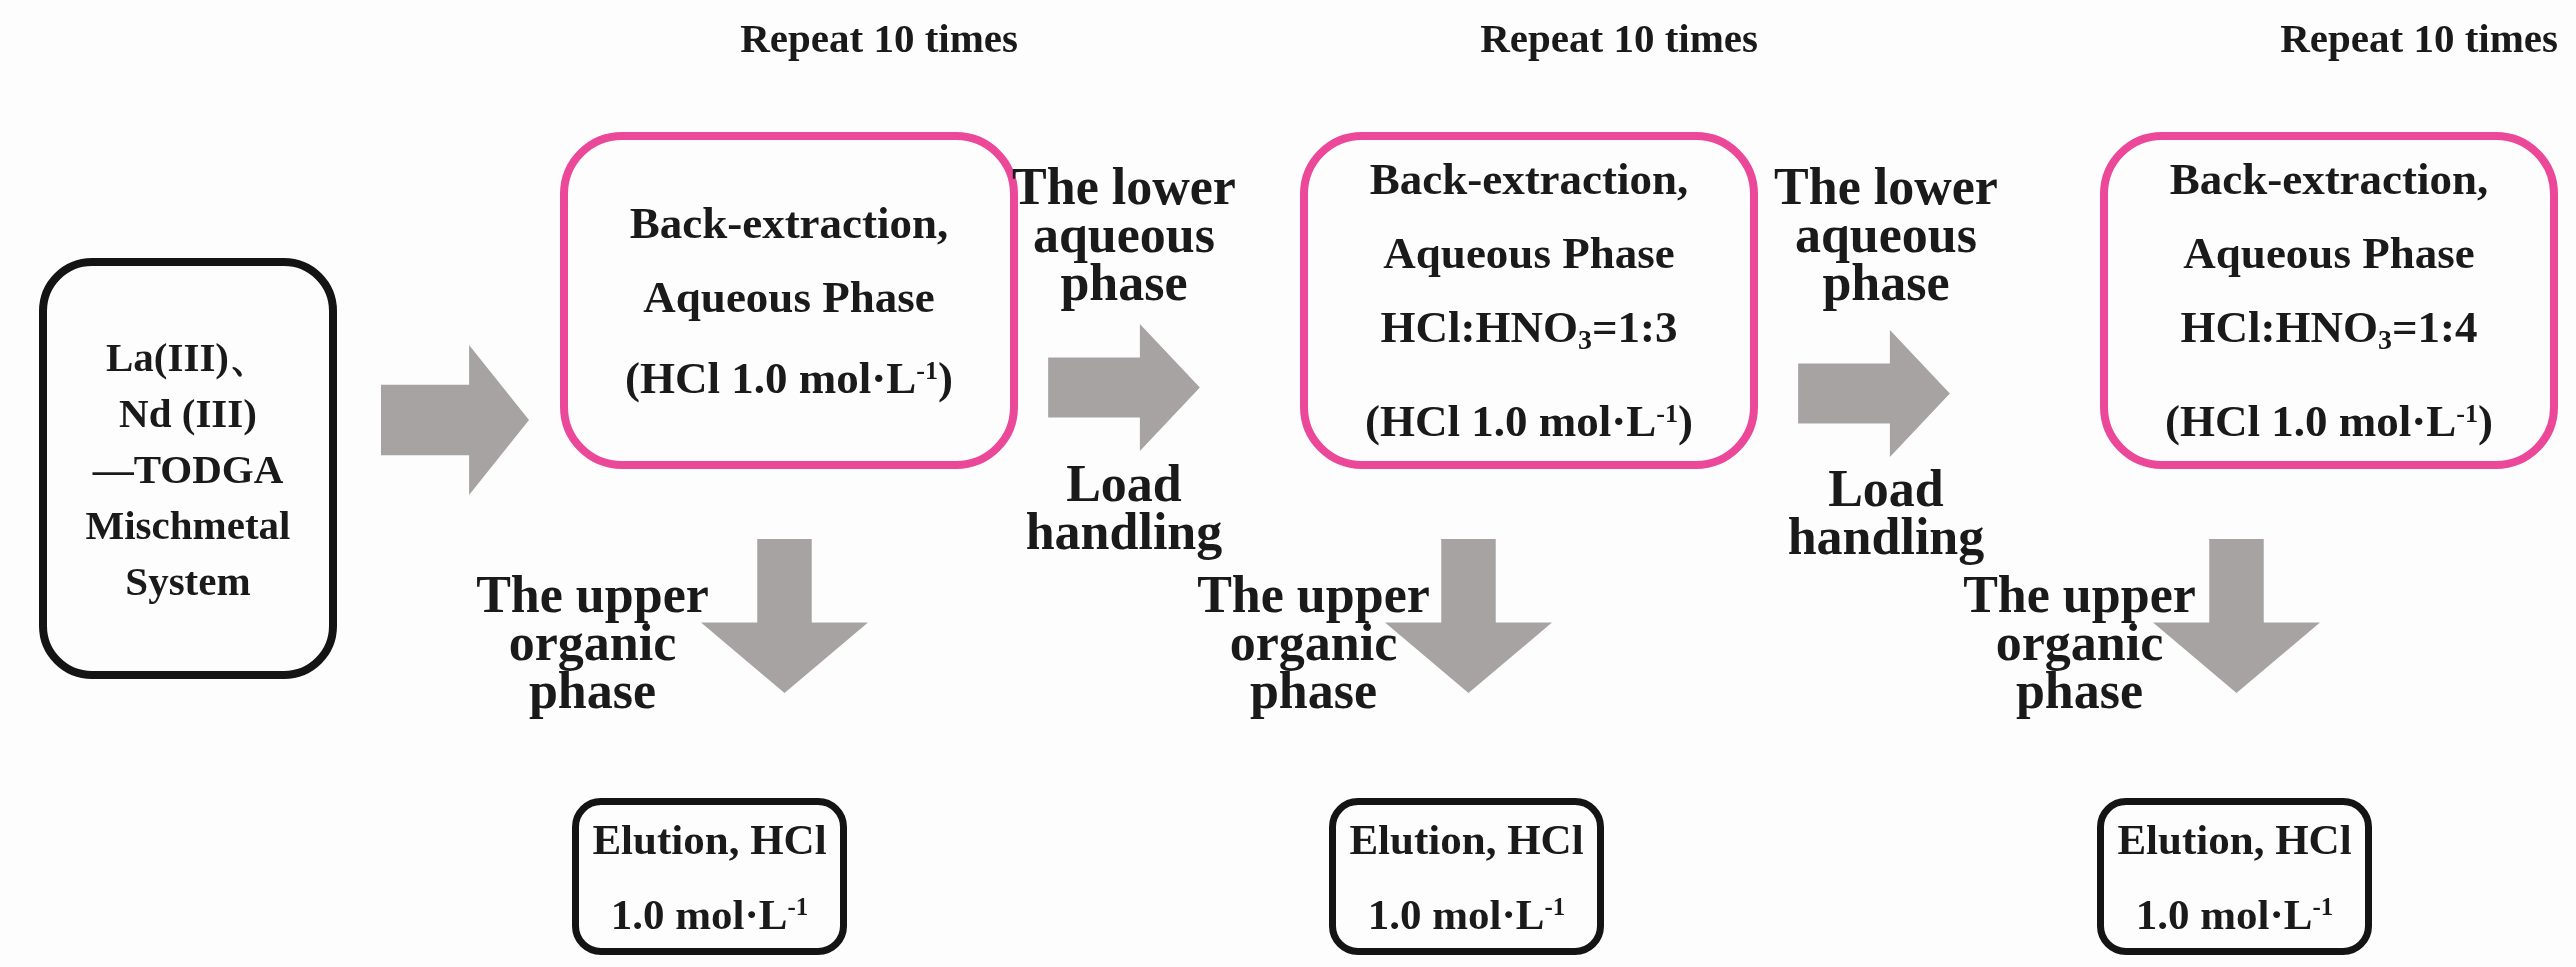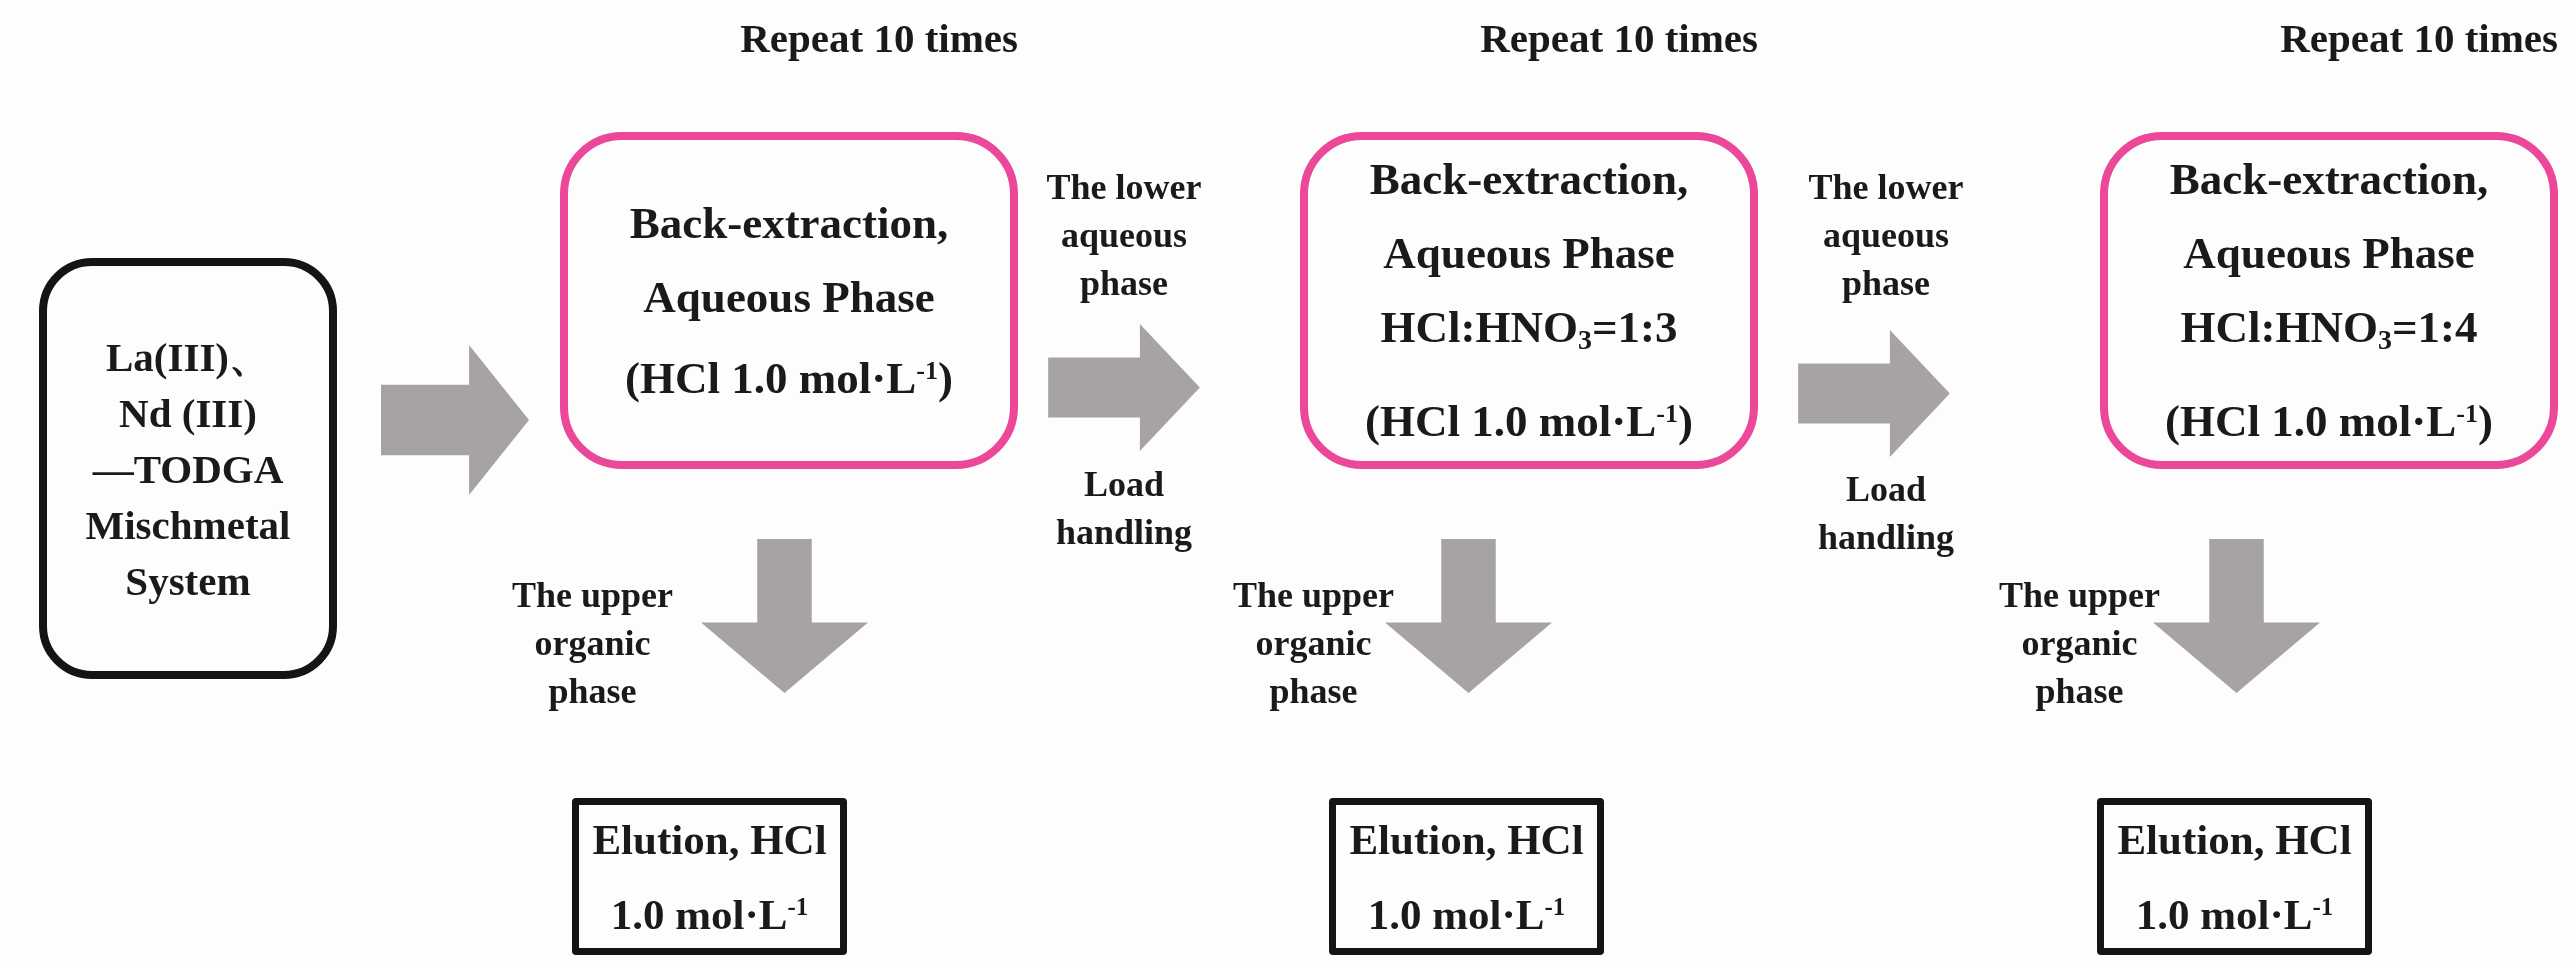--- a/index.html
+++ b/index.html
@@ -19,31 +19,31 @@
   .bigbox .bl{font-size:45px;line-height:74px;white-space:nowrap;}
   .feedbox{
     position:absolute;left:39px;top:258px;width:298px;height:421px;
     border:8px solid #141414;border-radius:53px;background:#fdfdfd;
     box-sizing:border-box;display:flex;flex-direction:column;
     align-items:center;justify-content:center;text-align:center;
   }
   .feedbox .fl{font-size:41px;line-height:56px;white-space:nowrap;}
   .elubox{
     position:absolute;top:798px;width:275px;height:157px;
-    border:7px solid #141414;border-radius:4px;background:#fdfdfd;
+    border:7px solid #141414;border-radius:29px;background:#fdfdfd;
     box-sizing:border-box;display:flex;flex-direction:column;
     align-items:center;justify-content:center;text-align:center;
   }
   .elubox .el{font-size:43px;line-height:67px;white-space:nowrap;}
   .repeat{
     position:absolute;top:14px;height:53px;font-size:41px;
     text-align:right;white-space:nowrap;
   }
   .sidelabel{
-    position:absolute;text-align:center;font-size:36px;line-height:48px;
+    position:absolute;text-align:center;font-size:52px;line-height:48px;
   }
   sub{font-size:0.62em;vertical-align:-0.25em;}
   sup{font-size:0.58em;vertical-align:0.55em;}
   svg{display:block;}
 </style>
 </head>
 <body>
 
 <div class="canvas">
 

